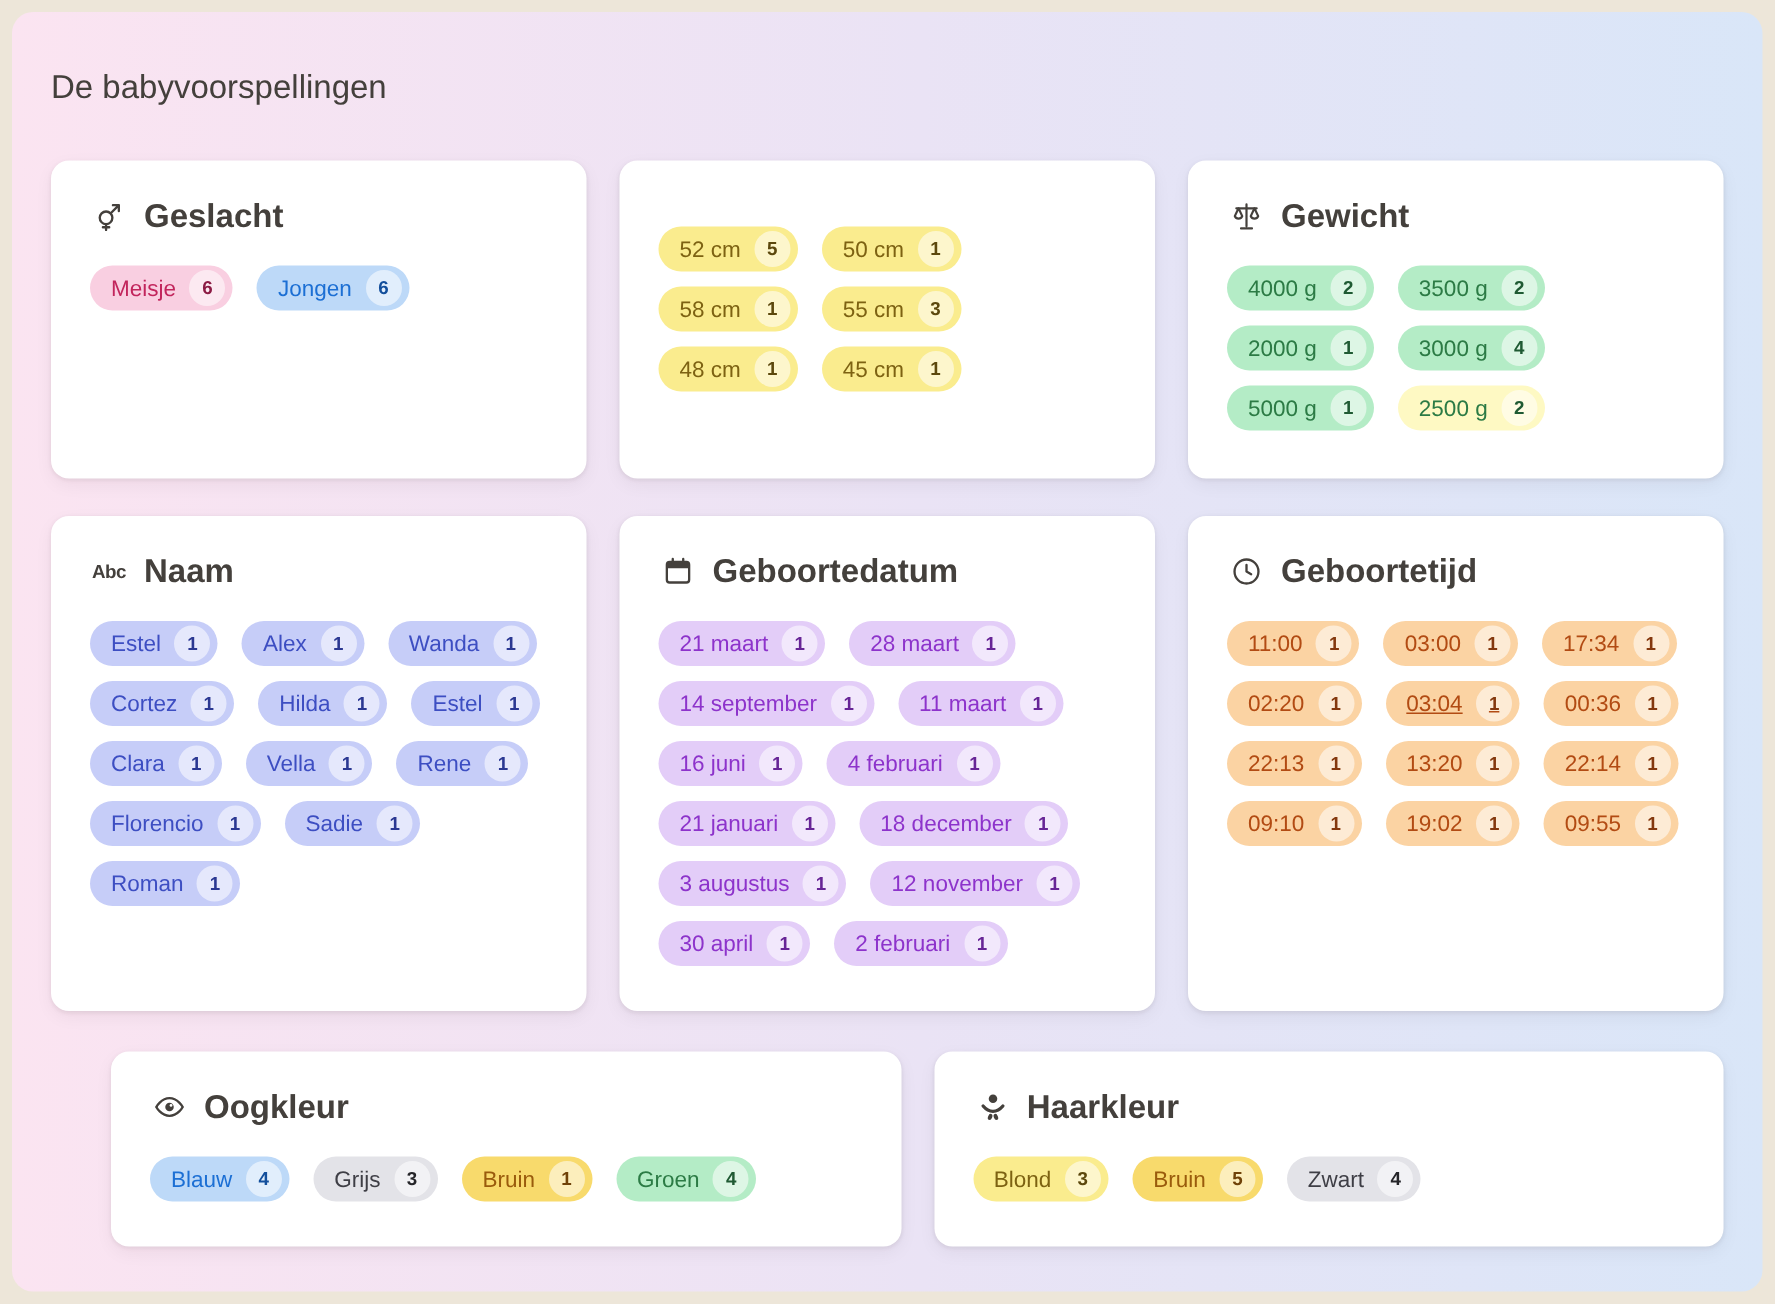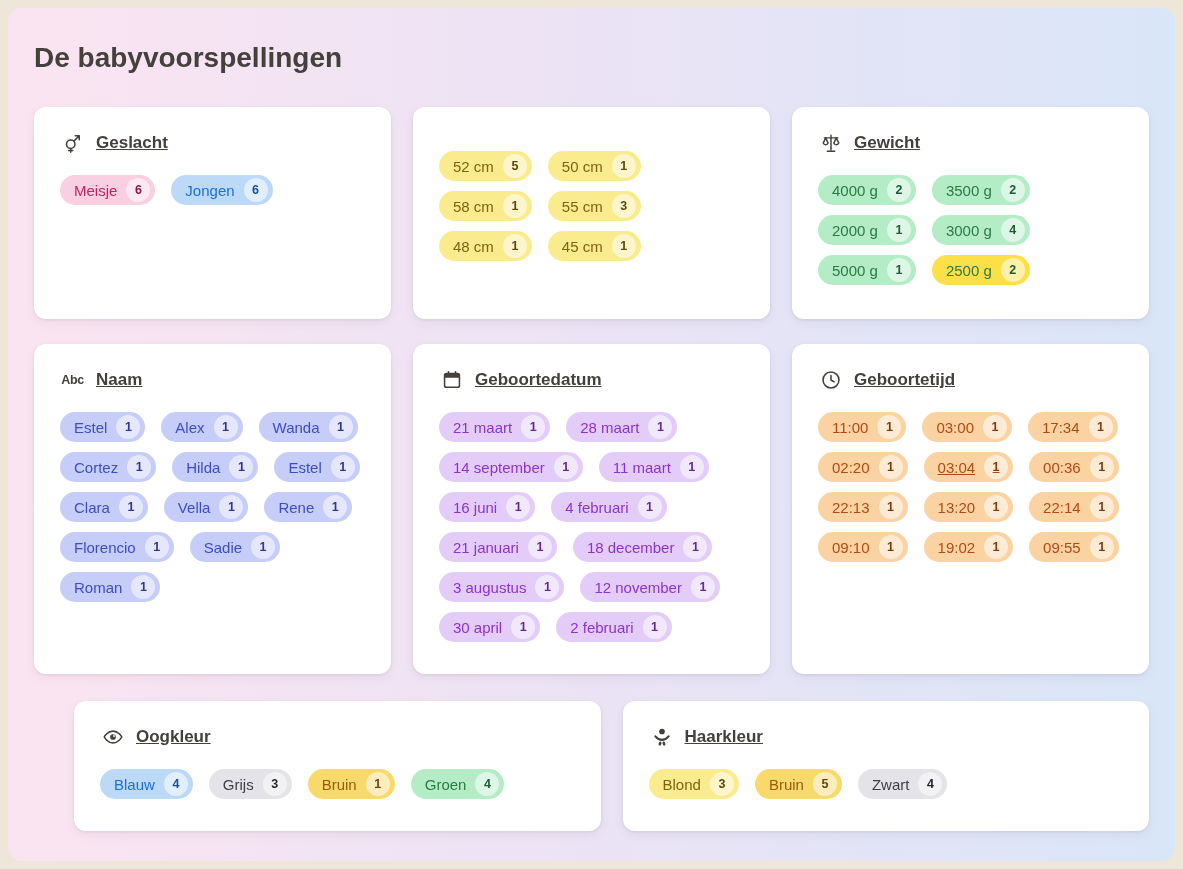--- a/index.html
+++ b/index.html
@@ -9,34 +9,34 @@
     background:#EDE6D9;
     overflow:hidden;
   }
   .panel {
     position:absolute; left:8px; top:8px; width:1167px; height:853px;
     border-radius:14px;
     background:linear-gradient(to right, #FBE4F1 0%, #EAE3F5 52%, #D9E6F8 100%);
   }
   .page-title {
     margin:36px 26px 0;
-    font-size:28px; font-weight:700; color:#44403C; line-height:28px;
+    font-size:22px; font-weight:400; color:#44403C; line-height:28px;
   }
   .cards-row { display:grid; column-gap:22px; margin:0 26px; }
   .row-1 { grid-template-columns:repeat(3,1fr); height:212px; margin-top:35px; }
   .row-2 { grid-template-columns:repeat(3,1fr); height:330px; margin-top:25px; }
   .row-3 { grid-template-columns:repeat(2,1fr); height:130px; margin-top:27px;padding-left:40px; }
   .card {
     background:#FFFFFF; border-radius:12px; padding:24px 26px;
     box-shadow:0 1px 3px rgba(31,27,22,.08), 0 4px 12px rgba(31,27,22,.05);
     overflow:hidden;
   }
   .card-header { display:flex; align-items:center; gap:12px; color:#44403C; }
   .card-header .icon { width:24px; height:24px; display:flex; align-items:center; justify-content:flex-end; flex:0 0 24px; }
-  .card-title { font-size:17px; font-weight:700; color:#44403C;text-decoration:underline; }
+  .card-title { font-size:22px; font-weight:700; color:#44403C; }
   .abc-glyph { font-size:12.5px; font-weight:800; letter-spacing:-.3px; color:#44403C; }
   .pills {
     display:flex; flex-wrap:wrap; column-gap:16px; row-gap:10px;
     margin-top:20px; align-content:flex-start;
   }
   .pill {
     display:inline-flex; align-items:center; height:30px;
     border-radius:15px; padding:0 5px 0 14px; font-size:15px; gap:9px;
     white-space:nowrap;
   }
@@ -127,21 +127,21 @@
             <span class="pill-badge" style="color: rgb(31, 90, 51);">1</span>
           </span>
           <span class="pill" style="background: rgb(180, 236, 198); color: rgb(44, 123, 69);">
             <span>3000 g</span>
             <span class="pill-badge" style="color: rgb(31, 90, 51);">4</span>
           </span>
           <span class="pill" style="background: rgb(180, 236, 198); color: rgb(44, 123, 69);">
             <span>5000 g</span>
             <span class="pill-badge" style="color: rgb(31, 90, 51);">1</span>
           </span>
-          <span class="pill" style="background: #fde047; color: rgb(44, 123, 69);">
+          <span class="pill" style="background: #fef9c3; color: rgb(44, 123, 69);">
             <span>2500 g</span>
             <span class="pill-badge" style="color: rgb(31, 90, 51);">2</span>
           </span>
         </div>
       </section>
     </div>
   <div class="cards-row row-2">
       <section class="card">
         <div class="card-header">
           <span class="icon">

